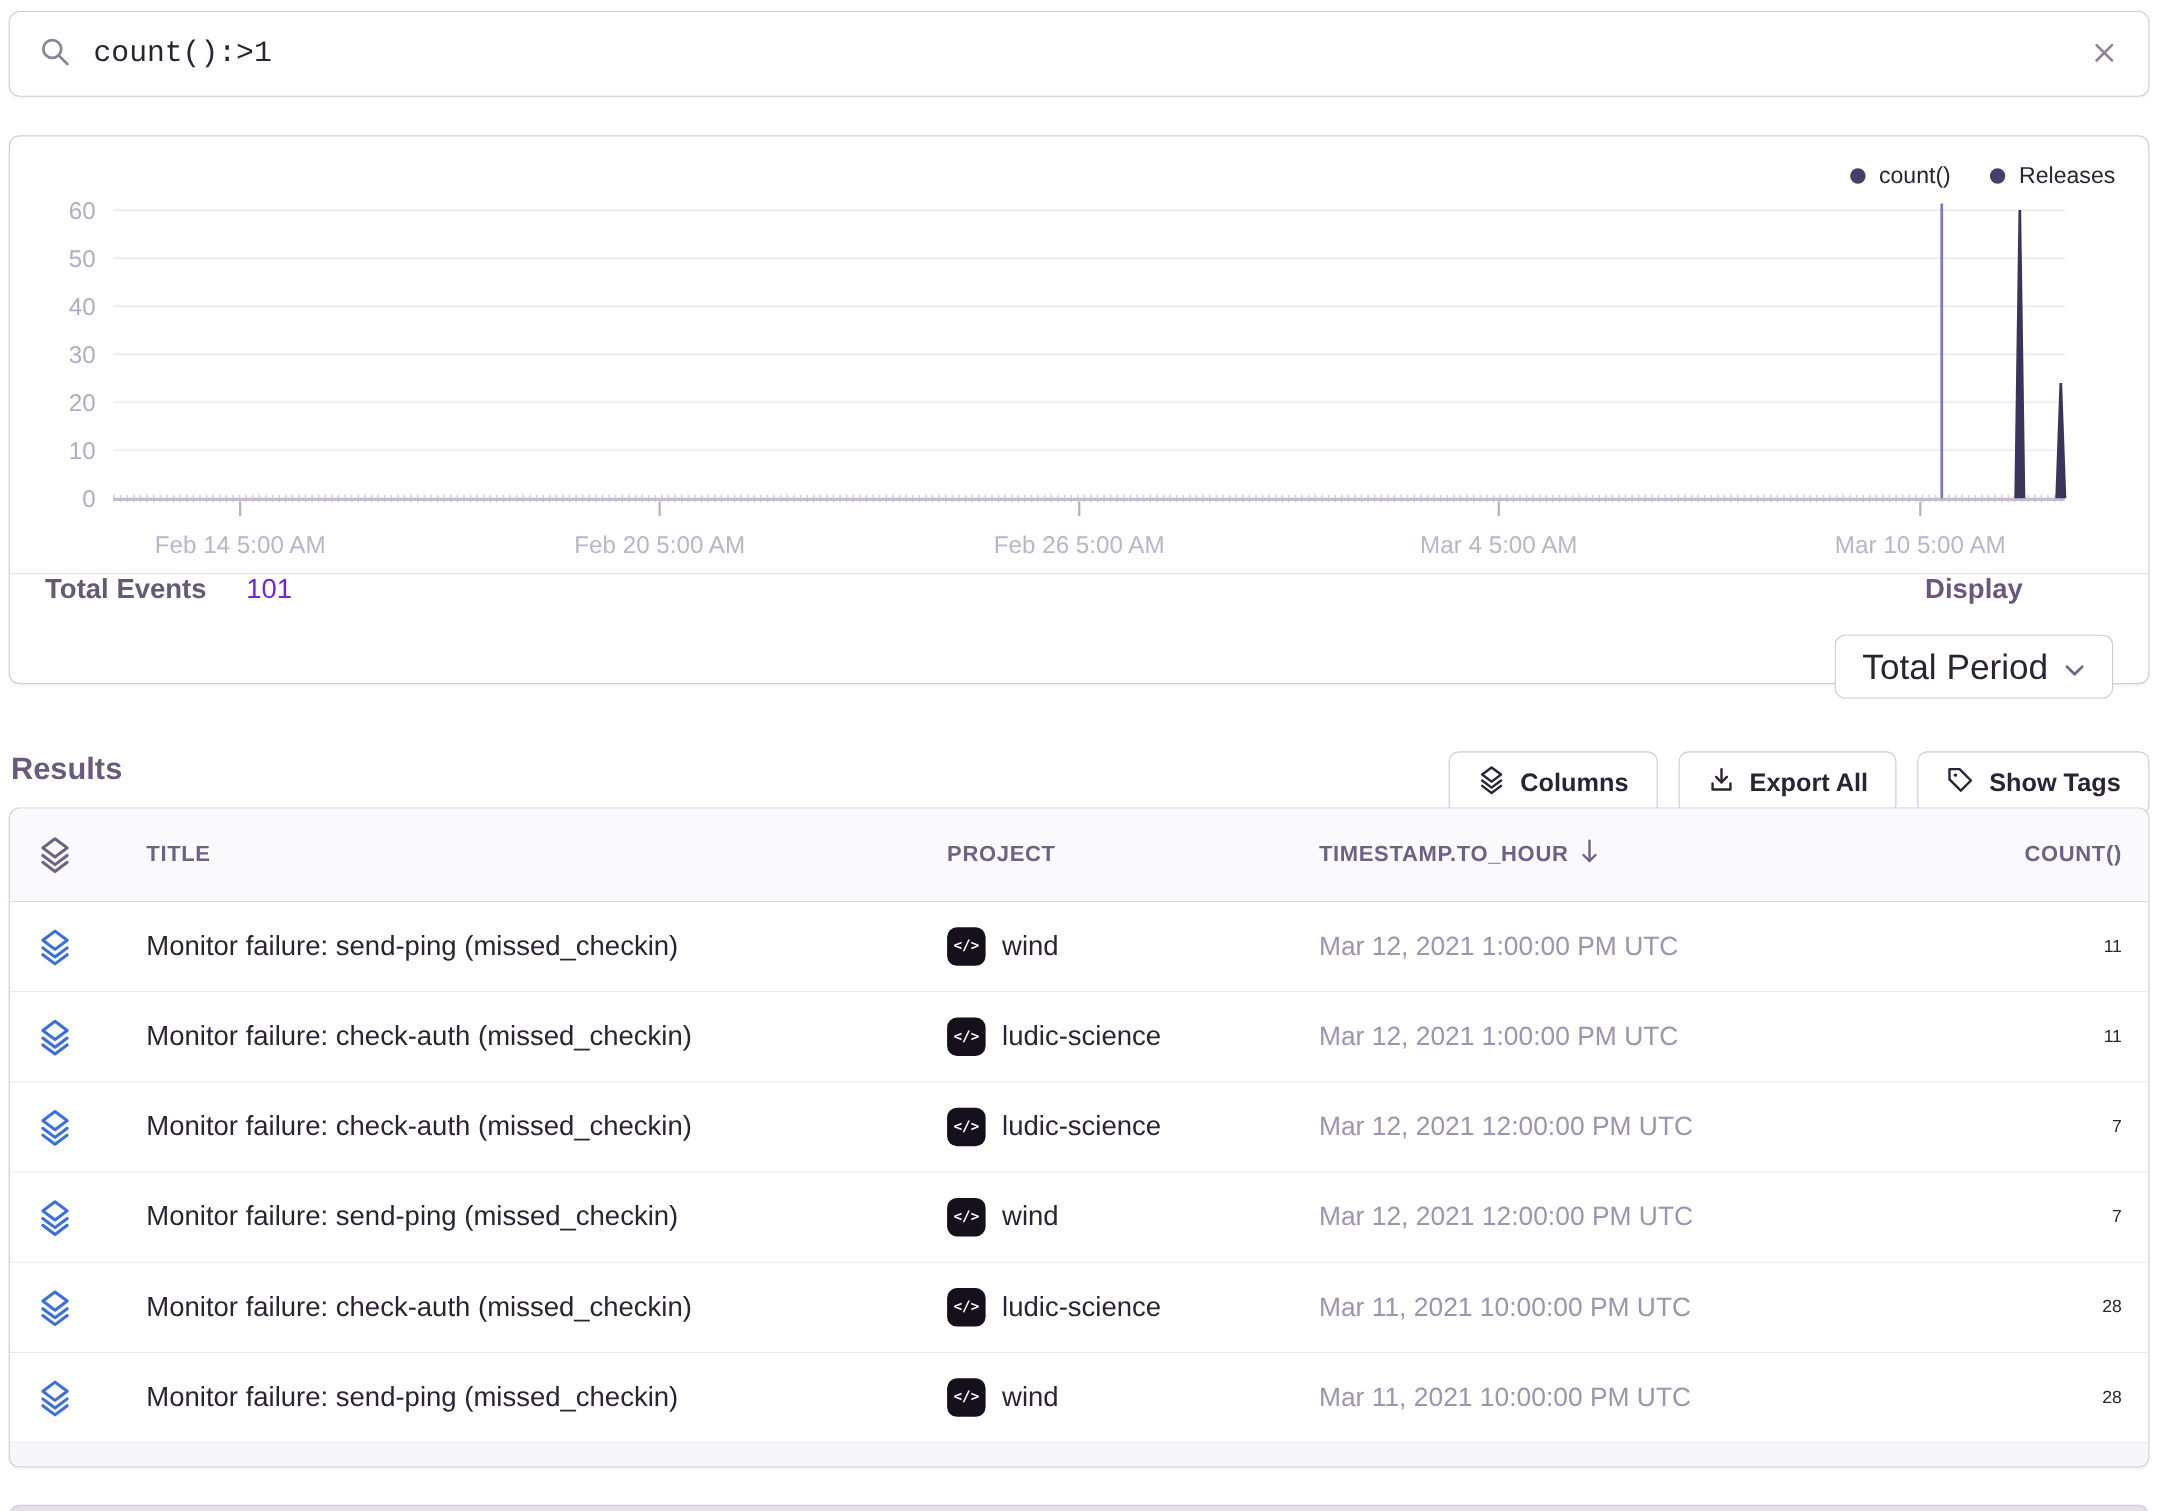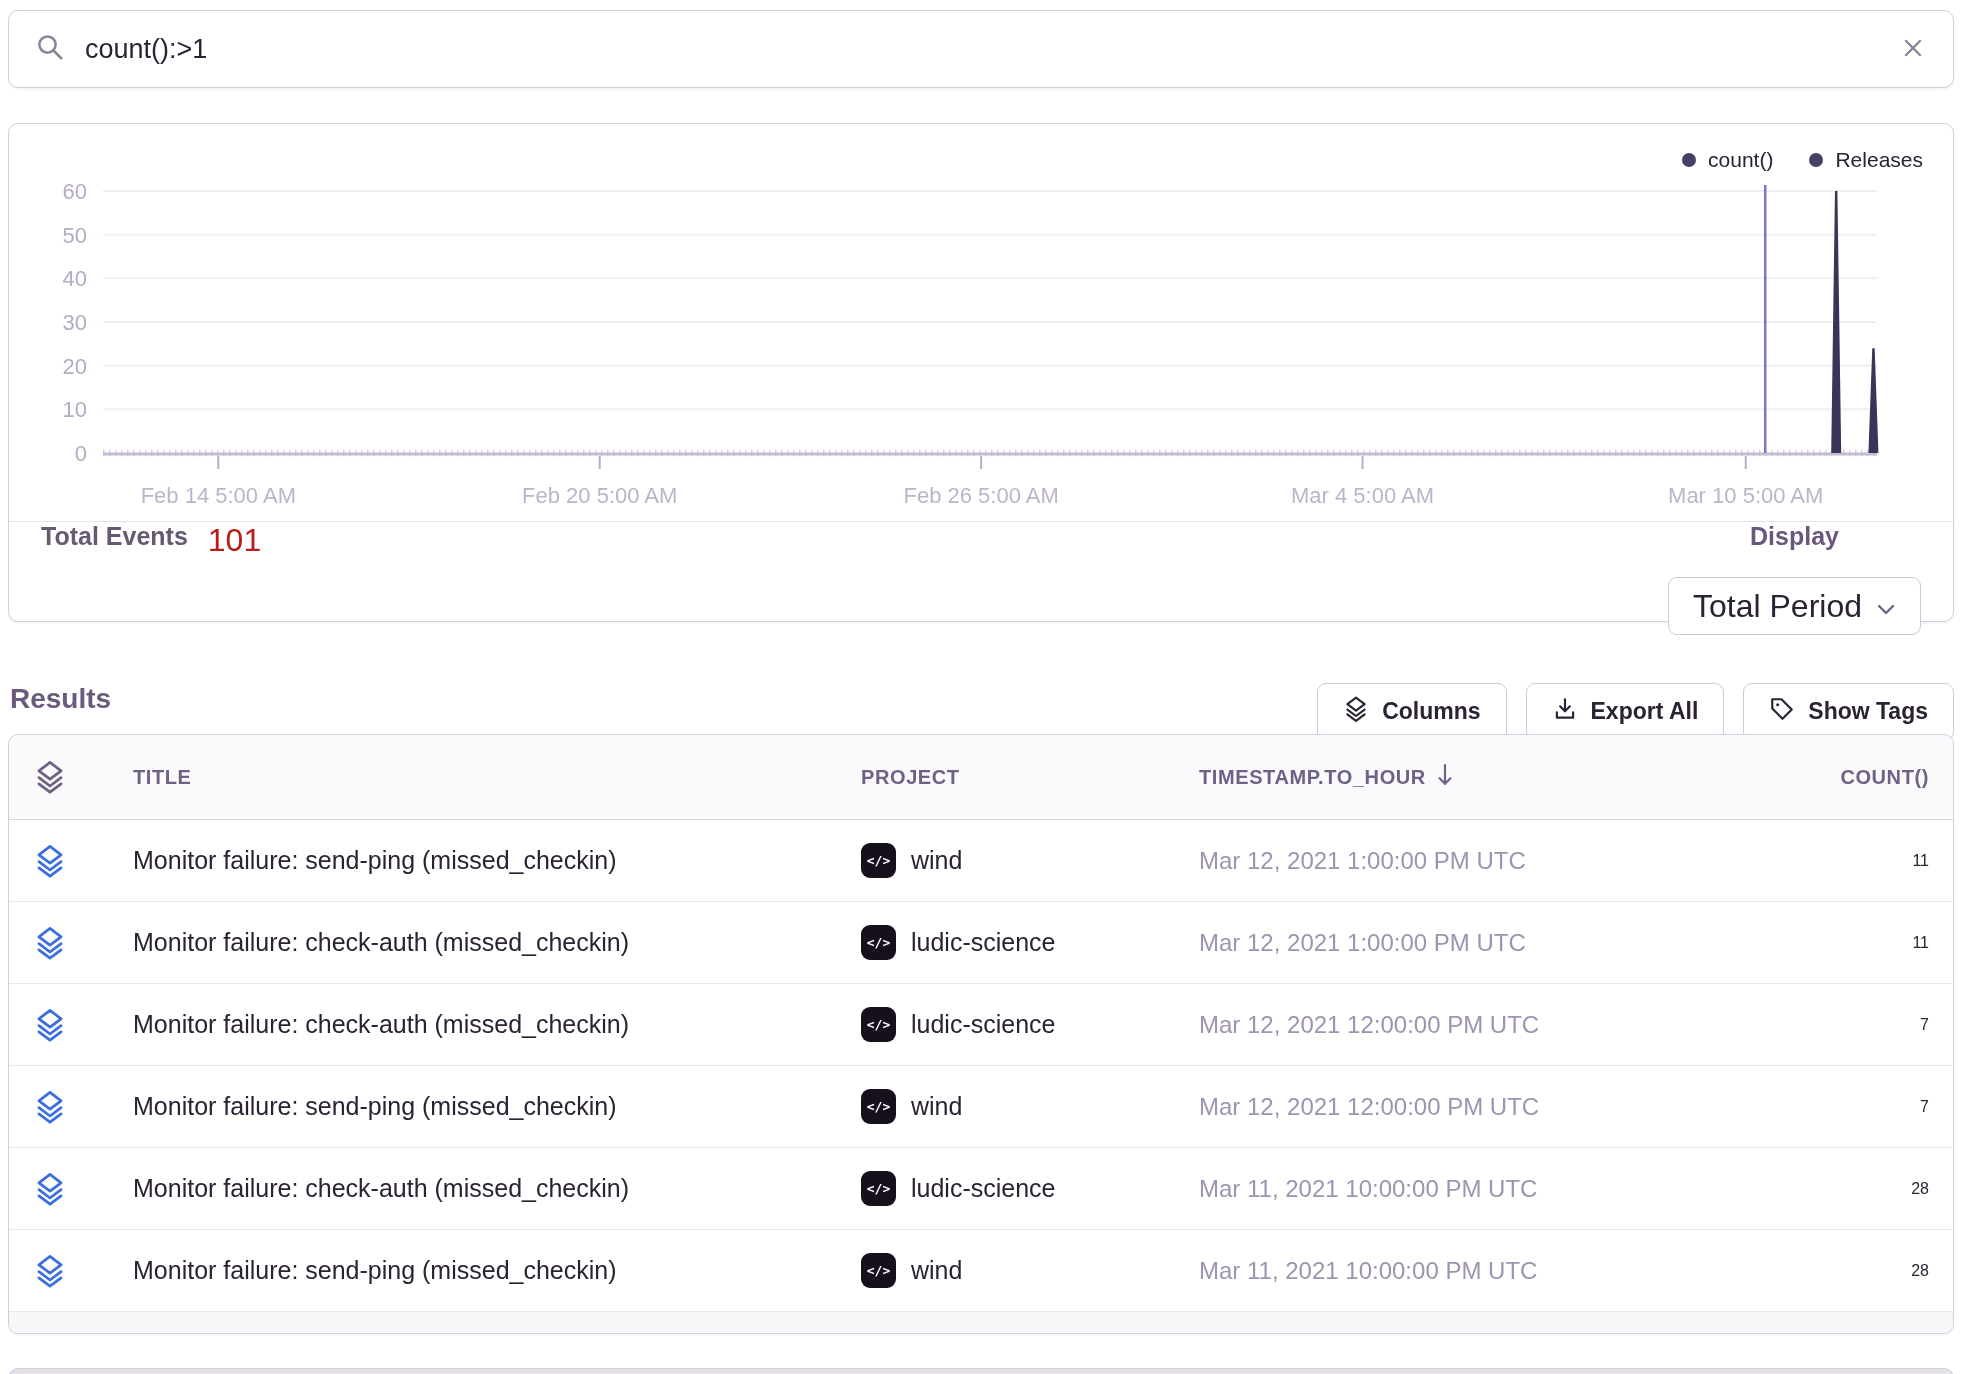--- a/index.html
+++ b/index.html
@@ -7,40 +7,40 @@
     width:1962px;height:1374px;position:relative;overflow:hidden;
     background:#ffffff;font-family:"Liberation Sans","DejaVu Sans",sans-serif;color:#2b2233;
   }
   .panel{
     position:absolute;left:8px;right:8px;background:#fff;
     border:1.5px solid #d4cbdd;border-radius:10px;
     box-shadow:0 2px 1px rgba(43,34,51,0.04);
     box-sizing:border-box;
   }
   
-  .search-bar{top:10px;height:78px;display:flex;align-items:center;padding:0 26px;gap:18px;}
+  .search-bar{top:10px;height:78px;display:flex;align-items:center;padding:0 26px;gap:18px;font-family:Liberation Mono, monospace;}
   .search-bar svg{flex:0 0 auto;}
   .search-input{
     flex:1;border:none;outline:none;font-size:27px;color:#2b2233;background:transparent;
     font-family:inherit;
   }
   .icon-btn{background:none;border:none;padding:0;cursor:pointer;display:flex;align-items:center;}
   
   .chart-panel{top:123px;height:499px;}
   .legend{position:absolute;top:24px;right:30px;display:flex;gap:36px;align-items:center;}
   .legend-item{display:flex;align-items:center;gap:12px;cursor:pointer;}
   .legend-dot{width:14px;height:14px;border-radius:50%;background:#454066;}
   .legend-label{font-size:21px;color:#2b2233;}
   #chart-svg{position:absolute;left:24px;top:40px;}
   .chart-footer{
     position:absolute;left:0;right:0;bottom:0;height:100px;border-top:1.5px solid #e4dfe9;
     display:flex;align-items:flex-start;padding:0 32px;box-sizing:border-box;
   }
   .total-events-label{font-size:25px;font-weight:700;color:#665a73;}
-  .total-events-value{font-size:32px;color:#b91c1c;margin-left:20px;}
+  .total-events-value{font-size:25px;color:#6d28d9;margin-left:36px;}
   .footer-controls{margin-left:auto;display:flex;align-items:center;gap:26px;flex-direction:column;}
   .ctl-label{font-size:25px;font-weight:700;color:#6a577e;}
   .dropdown{
     display:flex;align-items:center;gap:14px;height:58px;padding:0 24px;background:#fff;
     border:1.5px solid #cfc6d9;border-radius:9px;font-size:32px;font-weight:500;color:#2b2233;
     cursor:pointer;font-family:inherit;
   }
   .dd-gap{width:14px;}
   
   .results-bar{position:absolute;top:668px;left:8px;right:8px;height:62px;display:flex;align-items:center;gap:10px;}

